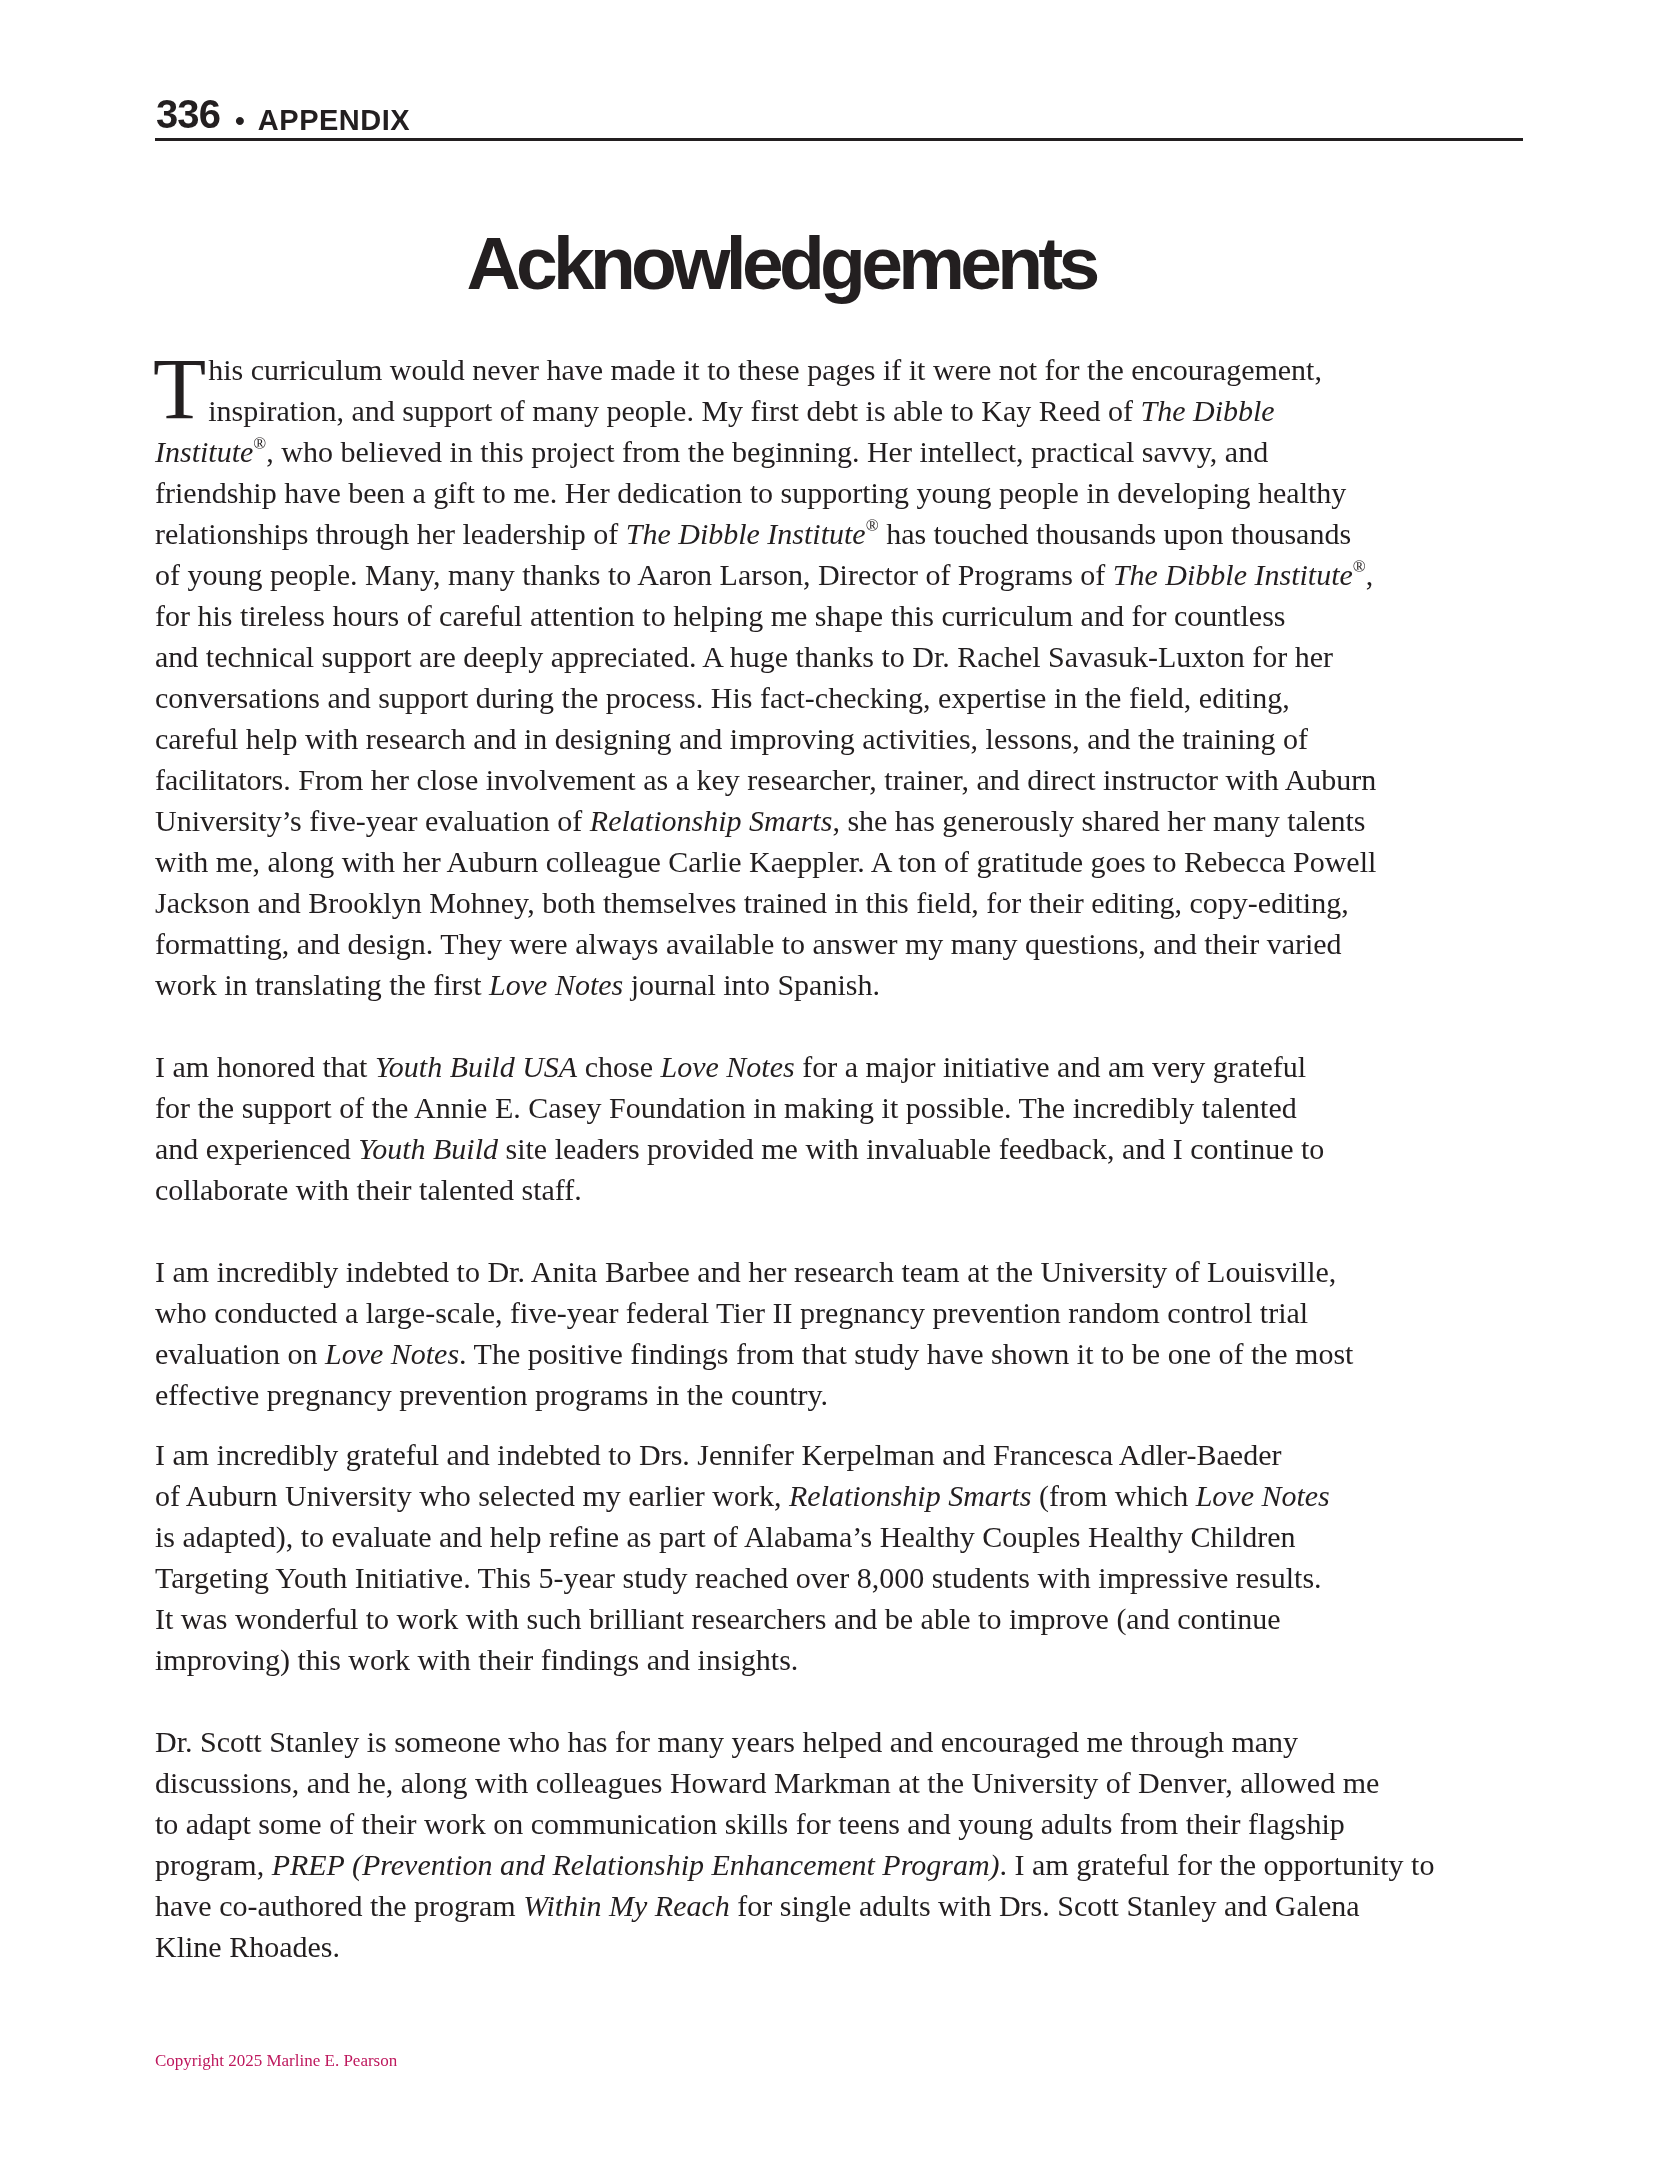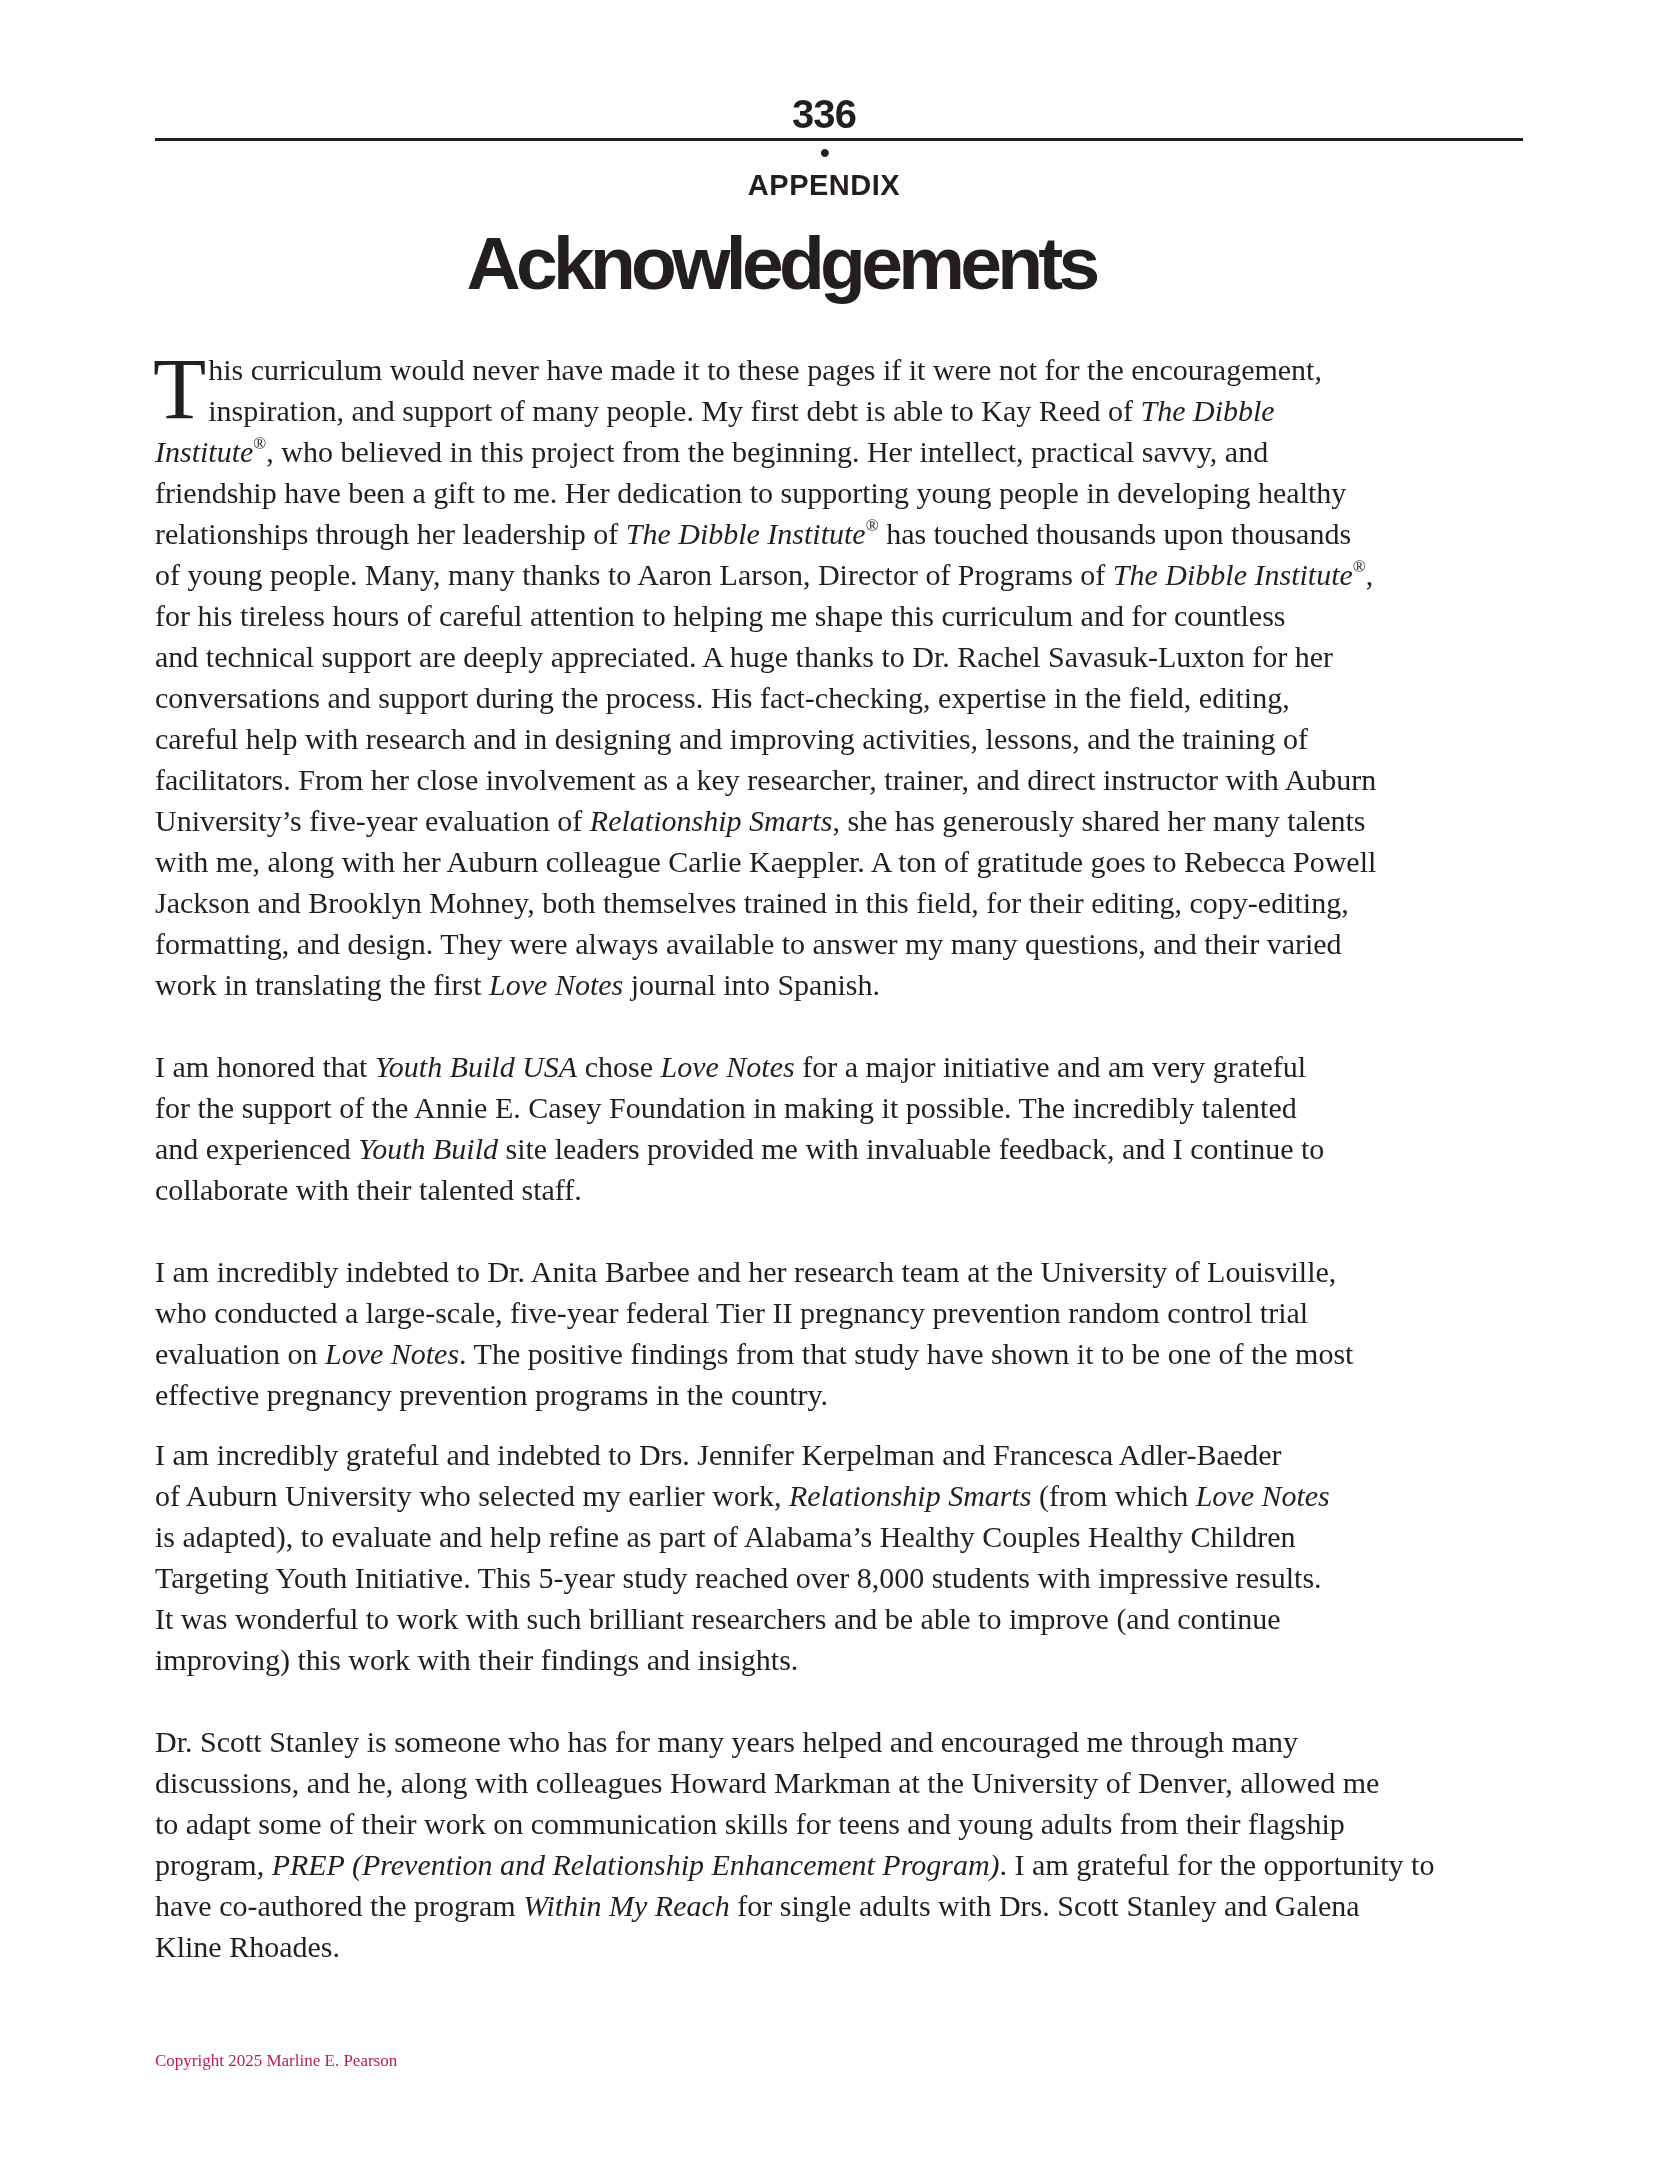--- a/index.html
+++ b/index.html
@@ -1,21 +1,21 @@
 <!DOCTYPE html>
 <html style="font-size:15px"><head>
 <meta charset="utf-8">
 <style>
   html, body { margin: 0; padding: 0; background: #ffffff; }
   body { width: 1680px; height: 2174px; position: relative; overflow: hidden; color: #231f20; }
   .page { position: absolute; left: 0; top: 0; width: 1680px; height: 2174px; }
   .running-head {
-    position: absolute; left: 140px; top: 92px; width: 1368px;
+    position: absolute; left: 156px; top: 92px; width: 1368px;
     font-family: "Liberation Sans", sans-serif; font-weight: bold;
-    display: flex; align-items: center; flex-direction: column;
+    display: flex; align-items: flex-end;
   }
   .page-num { font-size: 40px; letter-spacing: -0.9px; }
   .bullet { font-size: 28px; margin: 0 13px 0 15px; }
   .section { font-size: 29px; letter-spacing: 0.5px; }
   .rule { position: absolute; left: 155px; top: 138px; width: 1368px; height: 2.8px; background: #231f20; }
   .title {
     position: absolute; left: 0; top: 226px; width: 1562px; text-align: center;
     font-family: "Liberation Sans", sans-serif; font-weight: bold;
     font-size: 75px; letter-spacing: -4.7px; line-height: 1;
   }

